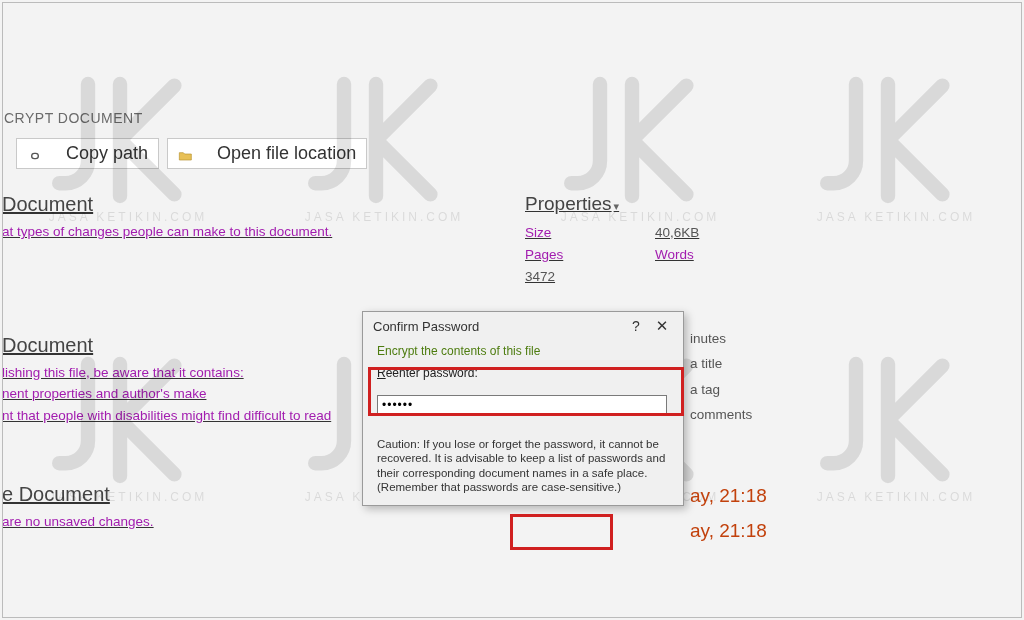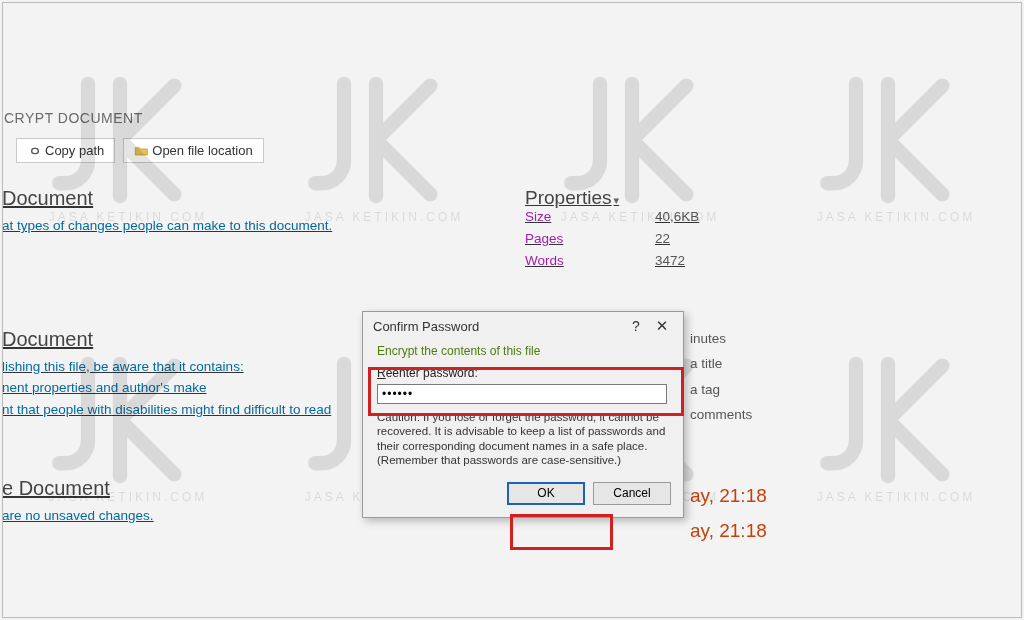--- a/index.html
+++ b/index.html
@@ -29,22 +29,22 @@
     gap: 8px;
     padding-left: 16px;
     margin-bottom: 24px;
   }
   .toolbar-btn {
     background: #fff;
     border: 1px solid #c9c9c9;
     padding: 4px 10px;
     display: flex;
     align-items: center;
-    gap: 2px;
-    font-size: 13px;
+    gap: 23px;
+    font-size: 18px;
     color: #333;
     cursor: pointer;
   }
   .toolbar-btn .ico {
     display: inline-block;
     width: 16px;
     height: 14px;
   }
   .ico-link svg, .ico-folder svg { width:16px; height:14px; }
   .main-columns {
@@ -64,30 +64,31 @@
     margin-bottom: 28px;
   }
   .sec-head {
     font-size: 20px;
     color: #444;
     margin: 0 0 6px 0;
     padding-left: 2px;
   }
   .sec-body {
     font-size: 13.5px;
-    color: #0369a1;
+    color: #a21caf;
     line-height: 1.45;
     padding-left: 2px;
   }
   .bullets {
     margin: 2px 0;
   }
   .prop-head {
     font-size: 19px;
     color: #444;
+    margin-bottom: 10px;
   }
   .prop-head .drop { font-size: 11px; padding-left:2px; color:#666;}
   .prop-table {
     display: grid;
     grid-template-columns: 130px auto;
     row-gap: 7px;
     font-size: 13.5px;
     color: #555;
   }
   .prop-key { color:#a21caf; }
@@ -122,36 +123,36 @@
   }
   .dlg-close { font-size: 15px; }
   .dlg-body {
     padding: 4px 12px 10px 14px;
   }
   .dlg-sub {
     font-size: 12px;
     color:#4d7c0f;
     margin-bottom: 8px;
   }
-  .dlg-label { font-size:12px; color:#222; margin-bottom:4px; }
+  .dlg-label { font-size:12px; color:#222; margin-bottom:15px; }
   .dlg-label u { text-decoration: underline; }
   .pw-input {
     width: 290px;
     height: 20px;
     border: 1px solid #7a7a7a;
     background:#fff;
     padding: 1px 4px;
     font-size: 12px;
     letter-spacing: 1px;
   }
   .dlg-caution {
     font-size: 11.5px;
     color:#333;
     line-height: 1.25;
-    margin-top: 6px;
+    margin-top: 22px;
     width: 290px;
   }
   .dlg-actions {
     display:flex;
     justify-content:flex-end;
     gap: 8px;
     padding: 4px 12px 12px 0;
   }
   .dlg-btn {
     width: 78px;
@@ -299,21 +300,20 @@
     </div>
 
     <div class="right-col">
       <div class="prop-head">
         <span>Properties</span><span class="drop">▾</span>
       </div>
       <div class="prop-table">
         <div class="prop-key">Size</div>
         <div class="prop-val">40,6KB</div>
         <div class="prop-key">Pages</div>
-        <div class="prop-val">22</div>
         <div class="prop-key">Words</div>
         <div class="prop-val">3472</div>
       </div>
 
       <div style="position:absolute; left:690px; top:326px; font-size:13.5px; color:#555; line-height:1.88;">
         <div>inutes</div>
         <div>a title</div>
         <div>a tag</div>
         <div>comments</div>
       </div>
@@ -334,22 +334,18 @@
   </div>
   <div class="dlg-body">
     <div class="dlg-sub">Encrypt the contents of this file</div>
     <div class="dlg-label"><u>R</u><span>eenter password:</span></div>
     <input type="text" class="pw-input" value="••••••" style="">
     <div class="dlg-caution">
       <span>Caution: If you lose or forget the password, it cannot be recovered. It is advisable to keep a list of passwords and their corresponding document names in a safe place.</span><br>
       <span>(Remember that passwords are case-sensitive.)</span>
     </div>
   </div>
-  <div class="dlg-actions">
-    <button class="dlg-btn primary">OK</button>
-    <button class="dlg-btn">Cancel</button>
-  </div>
 </div>
 
 <div class="annot annot-field"></div>
 <div class="annot annot-ok"></div>
 
 <div class="frame-border"></div>
 
 </body></html>

